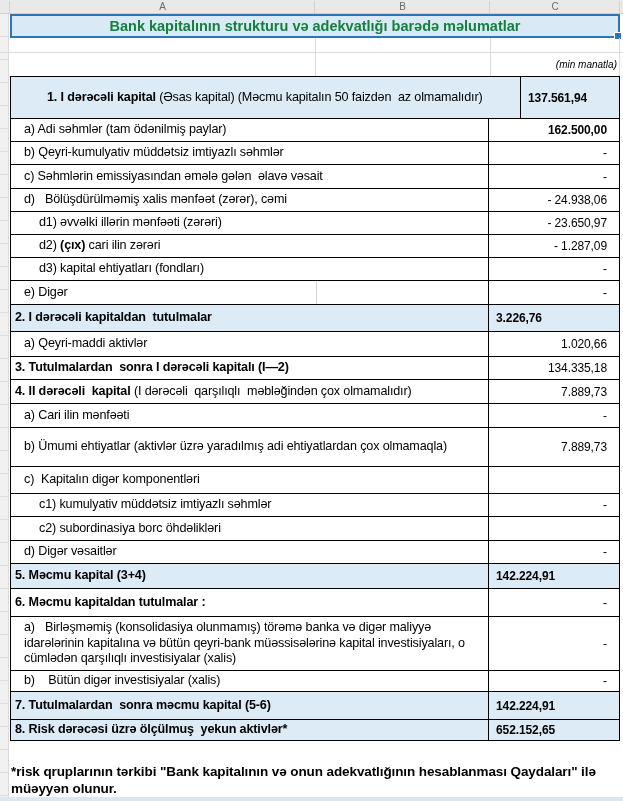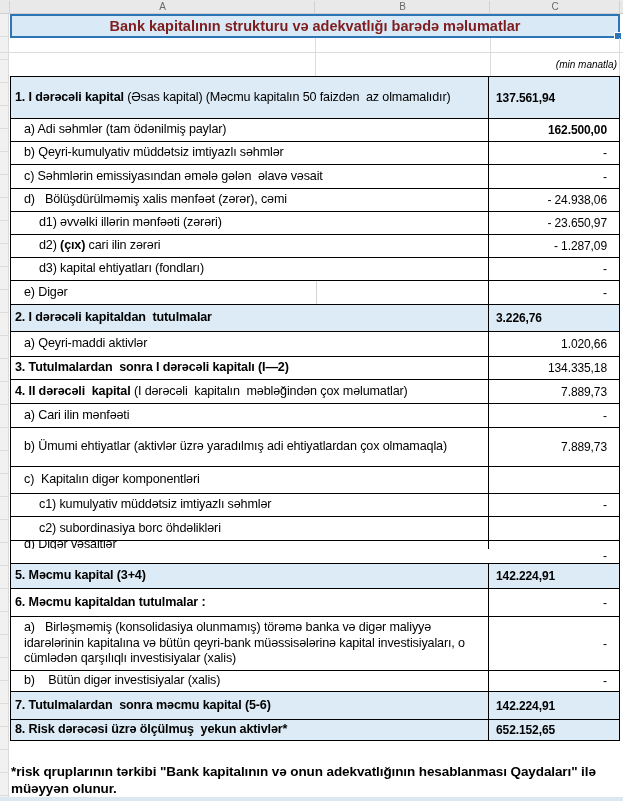--- a/index.html
+++ b/index.html
@@ -60,36 +60,36 @@
     <div class="col-letter" style="left:315px;width:175px;">B</div>
     <div class="col-letter" style="left:490px;width:130px;">C</div>
     <div class="col-sep" style="left:9px;"></div>
     <div class="col-sep" style="left:314px;"></div>
     <div class="col-sep" style="left:489px;"></div>
     <div class="col-sep" style="left:619px;"></div>
   </div>
 
   <div class="row-strip"></div>
 
-  <div class="title-cell" id="title-cell" style="background: rgb(217, 233, 246); border: 2px solid rgb(46, 117, 182); color: #7f1d1d;">
+  <div class="title-cell" id="title-cell" style="background: rgb(217, 233, 246); border: 2px solid rgb(46, 117, 182); color: #15803d;">
     <span>Bank kapitalının strukturu və adekvatlığı barədə məlumatlar</span>
     <div class="fill-handle" id="fill-handle" style="background: rgb(46, 117, 182);"></div>
   </div>
 
   <div class="gl" style="left:0;top:52px;width:623px;height:1px;"></div>
   <div class="gl" style="left:315px;top:38px;width:1px;height:38px;"></div>
   <div class="gl" style="left:490px;top:38px;width:1px;height:38px;"></div>
   <div class="gl" style="left:619px;top:38px;width:1px;height:38px;"></div>
 
   <div class="unit-note">
     <span>(min manatla)</span>
   </div>
 
   <div class="table" id="capital-table">
-      <div class="trow first" style="height: 41px; background: rgb(220, 235, 245);">
+      <div class="trow first" style="height: 41px; background: rgb(220, 235, 245); padding-left: 32px;">
         <div class="cell label indent0"><span><span class="b">1. I dərəcəli kapital </span><span>(Əsas kapital) (Məcmu kapitalın 50 faizdən  az olmamalıdır)</span></span></div>
         <div class="cell value align-left b">137.561,94</div>
       </div>
       <div class="trow" style="height: 23px;">
         <div class="cell label indent1"><span><span>a) Adi səhmlər (tam ödənilmiş paylar)</span></span></div>
         <div class="cell value b">162.500,00</div>
       </div>
       <div class="trow" style="height: 23px; gap: 8px;">
         <div class="cell label indent1"><span><span>b) Qeyri-kumulyativ müddətsiz imtiyazlı səhmlər</span></span></div>
         <div class="cell value">-</div>
@@ -124,21 +124,21 @@
       </div>
       <div class="trow" style="height: 25px;">
         <div class="cell label indent1"><span><span>a) Qeyri-maddi aktivlər</span></span></div>
         <div class="cell value">1.020,66</div>
       </div>
       <div class="trow" style="height: 23px;">
         <div class="cell label indent0"><span><span class="b">3. Tutulmalardan  sonra I dərəcəli kapitalı (I—2)</span></span></div>
         <div class="cell value">134.335,18</div>
       </div>
       <div class="trow" style="height: 24px;">
-        <div class="cell label indent0"><span><span class="b">4. II dərəcəli  kapital </span><span>(I dərəcəli  kapitalın  məbləğindən çox məlumatlar)</span></span></div>
+        <div class="cell label indent0"><span><span class="b">4. II dərəcəli  kapital </span><span>(I dərəcəli  qarşılıqlı  məbləğindən çox olmamalıdır)</span></span></div>
         <div class="cell value">7.889,73</div>
       </div>
       <div class="trow" style="height: 24px;">
         <div class="cell label indent1"><span><span>a) Cari ilin mənfəəti</span></span></div>
         <div class="cell value">-</div>
       </div>
       <div class="trow" style="height: 39px;">
         <div class="cell label indent1"><span><span>b) Ümumi ehtiyatlar (aktivlər üzrə yaradılmış adi ehtiyatlardan çox olmamaqla)</span></span></div>
         <div class="cell value">7.889,73</div>
       </div>
@@ -147,21 +147,21 @@
         <div class="cell value"></div>
       </div>
       <div class="trow" style="height: 23px;">
         <div class="cell label indent2"><span><span>c1) kumulyativ müddətsiz imtiyazlı səhmlər</span></span></div>
         <div class="cell value">-</div>
       </div>
       <div class="trow" style="height: 24px;">
         <div class="cell label indent2"><span><span>c2) subordinasiya borc öhdəlikləri</span></span></div>
         <div class="cell value"></div>
       </div>
-      <div class="trow" style="height: 23px; flex-direction: column;">
+      <div class="trow" style="height: 23px;">
         <div class="cell label indent1"><span><span>d) Digər vəsaitlər</span></span></div>
         <div class="cell value">-</div>
       </div>
       <div class="trow" style="height: 25px; background: rgb(220, 235, 245);">
         <div class="cell label indent0"><span><span class="b">5. Məcmu kapital (3+4)</span></span></div>
         <div class="cell value align-left b">142.224,91</div>
       </div>
       <div class="trow" style="height: 28px;">
         <div class="cell label indent0"><span><span class="b">6. Məcmu kapitaldan tutulmalar :</span></span></div>
         <div class="cell value">-</div>

